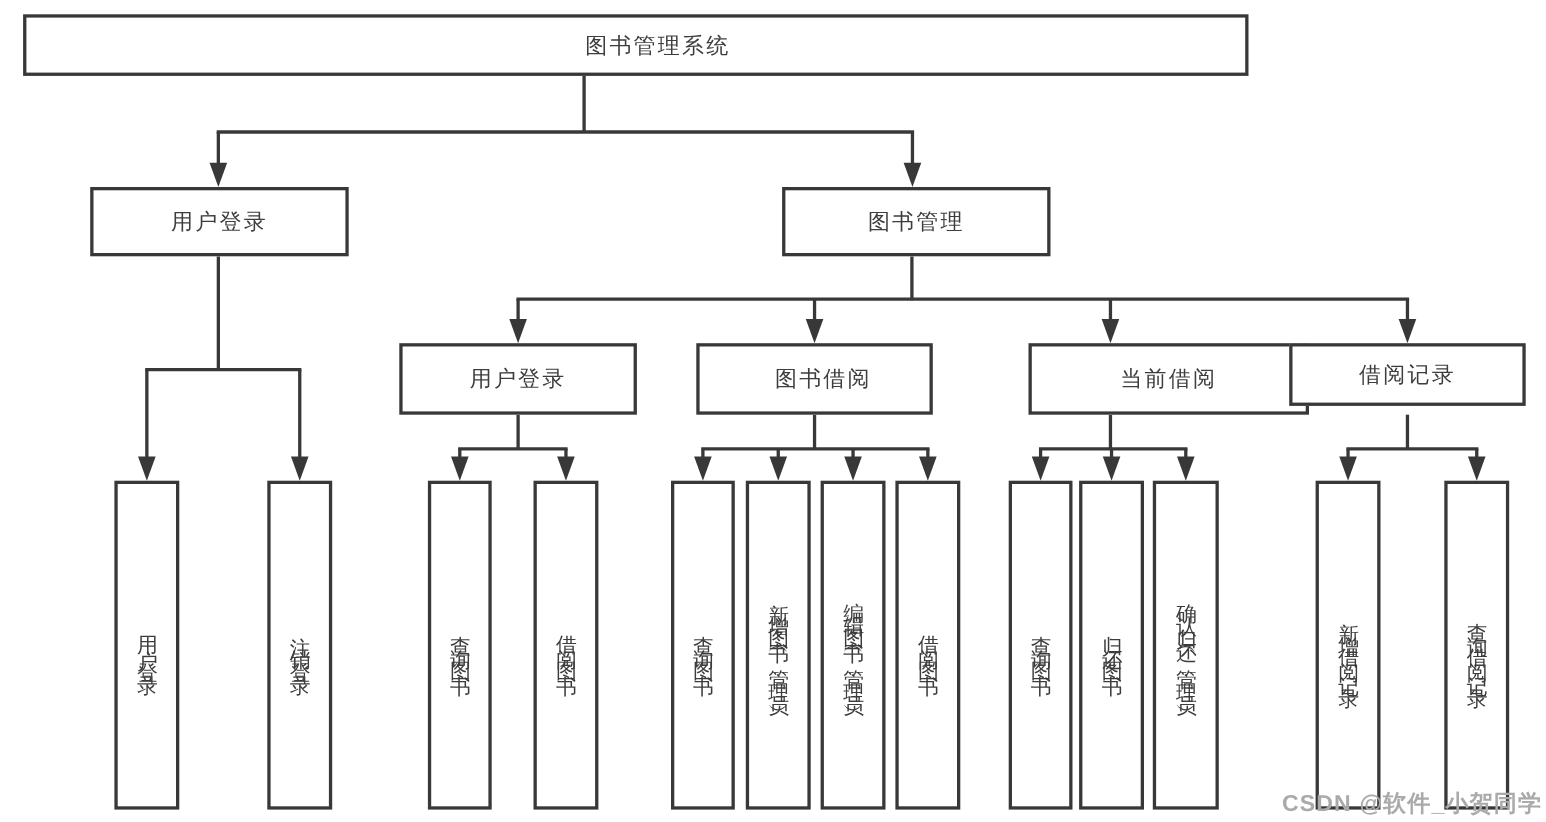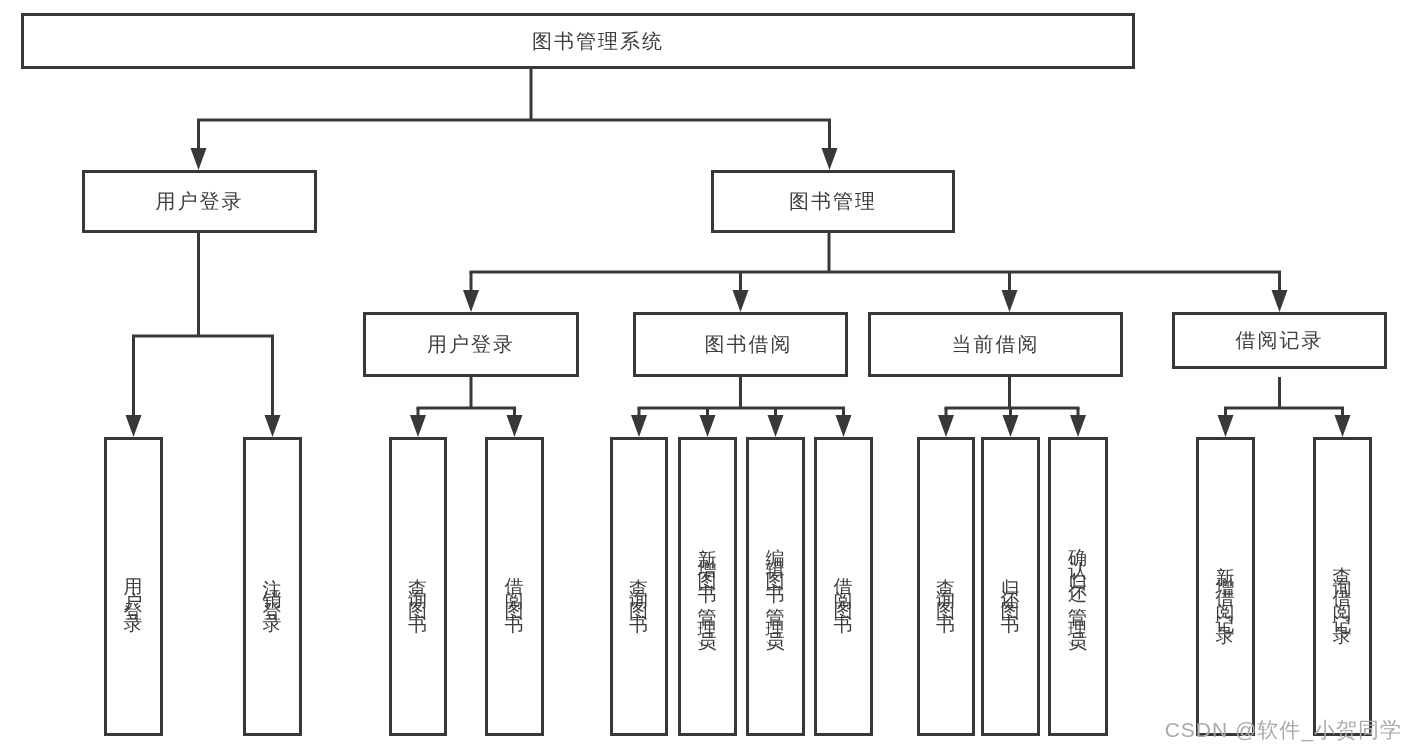--- a/index.html
+++ b/index.html
@@ -48,20 +48,21 @@
   }
   .watermark {
     position: absolute;
     top: 716px;
     right: 3px;
     color: #aaaaaa;
     font-size: 21px;
     letter-spacing: 1px;
     z-index: 5;
     white-space: nowrap;
+    font-weight: bold;
   }
 </style>
 </head>
 <body>
 
 <div class="canvas">
 
   <svg class="connectors" width="1405" height="747" viewBox="0 0 1405 747">
     <g stroke="#383838" stroke-width="3" fill="none">
       <path d="M531 69 V120"></path>
@@ -161,21 +162,21 @@
   <div class="hbox" style="left:711px;top:170px;width:244px;height:63px;">
     <span>图书管理</span>
   </div>
 
   <div class="hbox" style="left:363px;top:312px;width:216px;height:65px;">
     <span>用户登录</span>
   </div>
   <div class="hbox" style="left:633px;top:312px;width:215px;height:65px;padding-left:16px;">
     <span>图书借阅</span>
   </div>
-  <div class="hbox" style="left:868px;top:312px;width:255px;height:65px;">
+  <div class="hbox" style="left:935px;top:312px;width:255px;height:65px;">
     <span>当前借阅</span>
   </div>
   <div class="hbox" style="left:1172px;top:312px;width:215px;height:57px;">
     <span>借阅记录</span>
   </div>
 
   <div class="vbox" style="left:104px;width:59px;">
     <span>用户登录</span>
   </div>
   <div class="vbox" style="left:243px;width:59px;">

